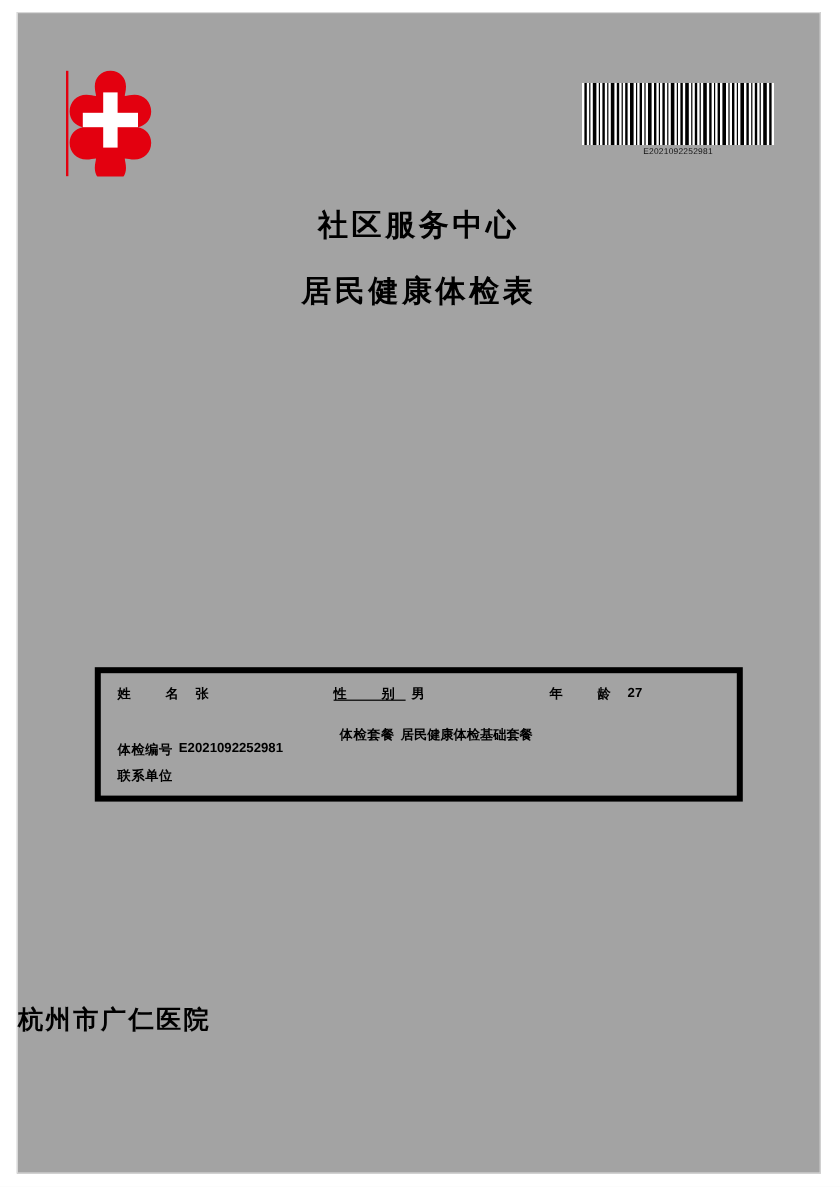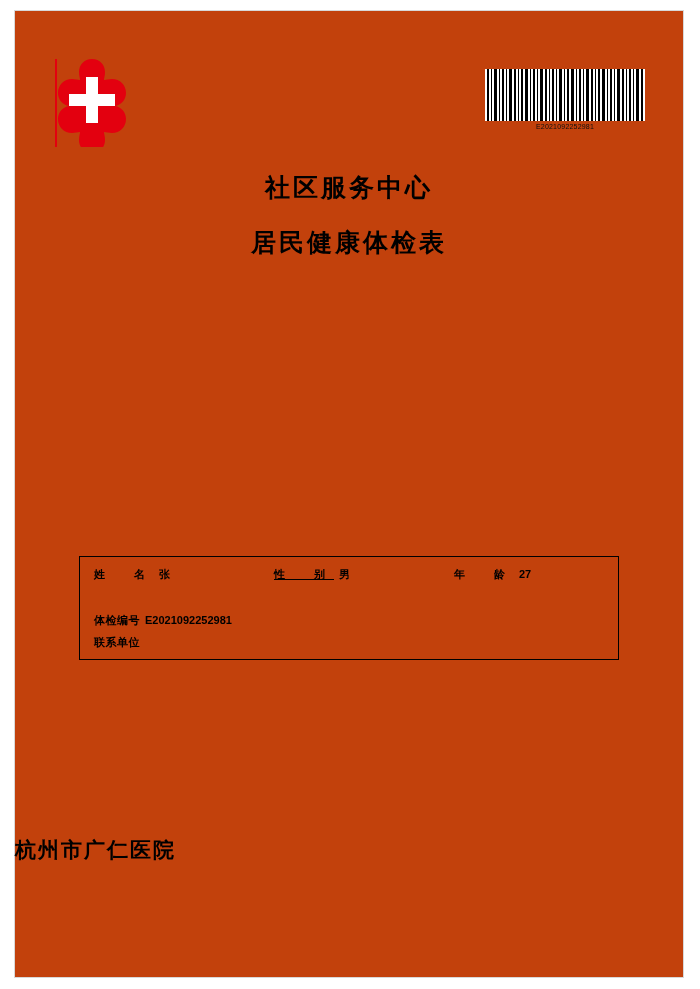--- a/index.html
+++ b/index.html
@@ -14,21 +14,21 @@
     color: #000000;
     position: relative;
     overflow: hidden;
   }
   .page {
     position: absolute;
     left: 14px;
     top: 10px;
     width: 670px;
     height: 968px;
-    background: #c2410c;
+    background: #a3a3a3;
     border: 1px solid #d8d8d8;
     box-sizing: border-box;
   }
 
   
   .header {
     position: absolute;
     left: 0;
     top: 0;
     width: 100%;
@@ -79,21 +79,21 @@
     color: #000;
   }
   .title-line1 { margin-bottom: 22px; }
 
   
   .info-box {
     position: absolute;
     left: 64px;
     top: 545px;
     width: 540px;
-    border: 1px solid #000000;
+    border: 5px solid #000000;
     box-sizing: border-box;
     padding: 0;
   }
   .info-row {
     display: flex;
     align-items: center;
     height: 34px;
     padding-left: 14px;
     font-size: 11px;
   }
@@ -227,20 +227,24 @@
         <span class="lbl sp-age">年　龄</span>
         <span class="val">27</span>
       </div>
     </div>
 
     <div class="info-row">
       <div class="cell cell-no">
         <span class="lbl">体检编号</span>
         <span class="val">E2021092252981</span>
       </div>
+      <div class="cell cell-pkg">
+        <span class="lbl">体检套餐</span>
+        <span class="val">居民健康体检基础套餐</span>
+      </div>
     </div>
 
     <div class="info-row">
       <div class="cell cell-unit">
         <span class="lbl">联系单位</span>
         <span class="val"></span>
       </div>
     </div>
 
 

